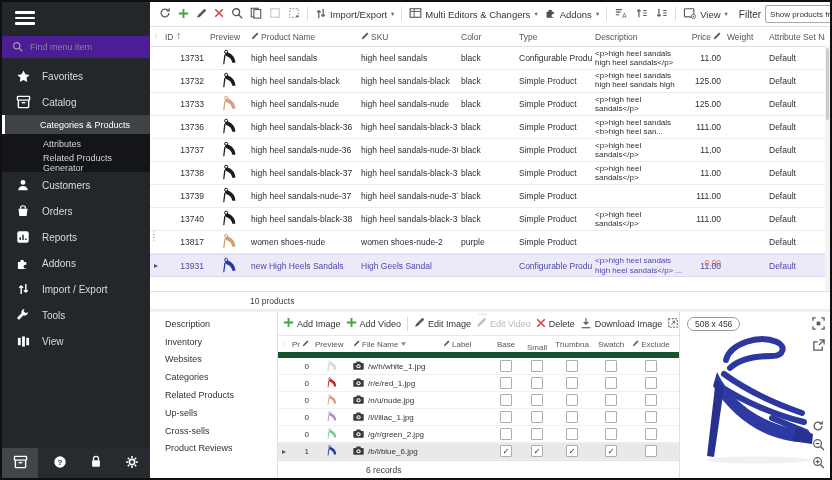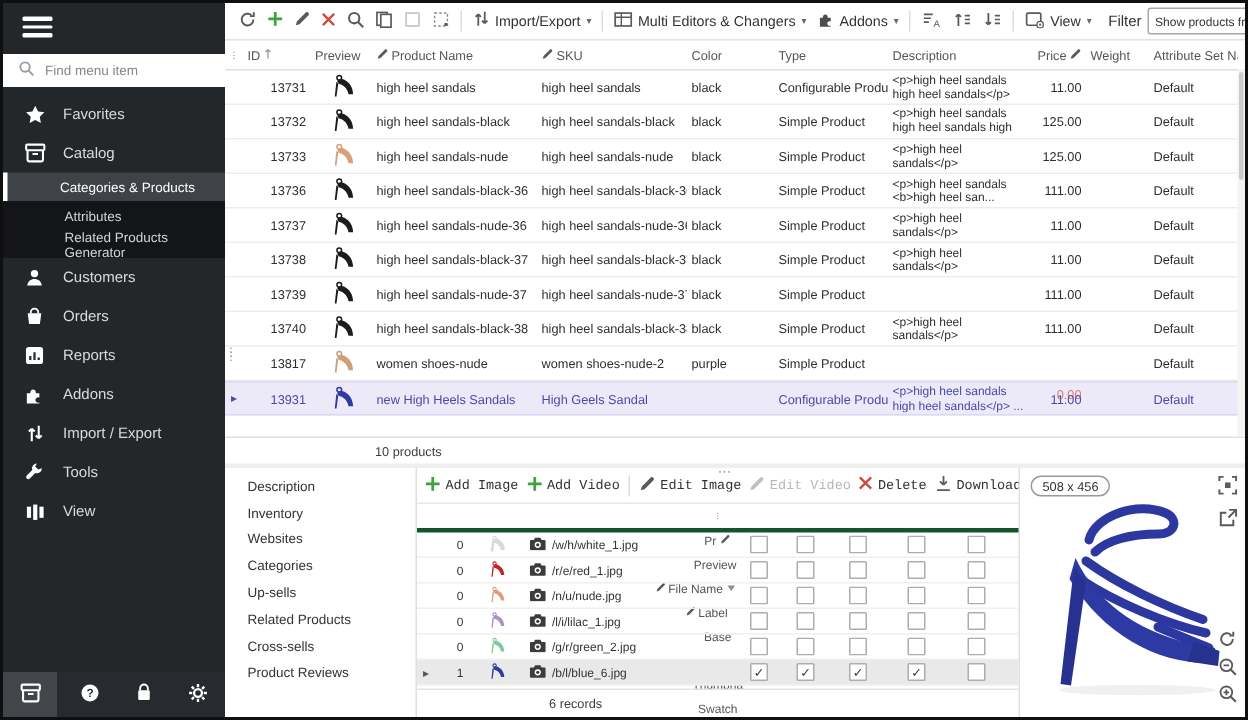--- a/index.html
+++ b/index.html
@@ -2,21 +2,21 @@
 <html><head>
 <meta charset="utf-8">
 <style>
   html,body{margin:0;padding:0;background:#888;}
   .app{width:832px;height:480px;box-sizing:border-box;border:2px solid #0f0f0f;display:flex;background:#fff;
        font-family:"Liberation Sans",sans-serif;position:relative;overflow:hidden;-webkit-font-smoothing:antialiased;}
   
   .sidebar{width:148px;background:#24272a;color:#d9dadb;display:flex;flex-direction:column;flex-shrink:0;}
   .burger{height:32px;display:flex;flex-direction:column;justify-content:center;gap:3px;padding-left:13px;cursor:pointer;}
   .burger i{display:block;width:20px;height:2.5px;background:#fff;border-radius:1px;}
-  .side-search{height:22px;background:#ffffff;display:flex;align-items:center;gap:7px;padding:0 10px;margin:2px 0 5px;cursor:text;}
+  .side-search{height:22px;background:#4c1d95;display:flex;align-items:center;gap:7px;padding:0 10px;margin:2px 0 5px;cursor:text;}
   .side-search .ph{color:#84878a;font-size:9px;}
   .side-item{height:26px;display:flex;align-items:center;gap:11px;padding-left:13px;font-size:10px;cursor:pointer;}
   .side-item .icn{width:16px;display:flex;justify-content:center;}
   .sub{background:#131518;}
   .sub-item{height:19px;display:flex;align-items:center;padding-left:38px;font-size:9px;color:#d2d4d5;cursor:pointer;border-left:3px solid transparent;}
   .sub-item.active{background:#3f4347;border-left-color:#fff;padding-left:35px;color:#fff;}
   .side-foot{margin-top:auto;height:30px;background:#272a2e;display:flex;align-items:center;}
   .foot-btn{width:36px;height:30px;display:flex;align-items:center;justify-content:center;background:none;border:none;cursor:pointer;padding:0;}
   .foot-btn.active{background:#42464b;}
   .foot-sp{flex:1;}
@@ -50,23 +50,23 @@
   .vsb{position:absolute;right:0;top:19px;bottom:0;width:5px;background:#f4f4f4;cursor:pointer;}
   .vsb .thumb{position:absolute;top:2px;left:1px;width:3px;height:72px;background:#cccccc;border-radius:2px;}
   .pstatus{height:17px;border-top:1px solid #e0e0e0;display:flex;align-items:center;padding-left:100px;font-size:8.5px;color:#3d3d3d;flex-shrink:0;}
   
   .bottom{height:166px;border-top:3px solid #efefef;display:flex;flex-shrink:0;}
   .tabs{width:128px;border-right:1px solid #e0e0e0;box-sizing:border-box;padding-top:3px;flex-shrink:0;}
   .tab{height:17.8px;display:flex;align-items:center;padding-left:12px;font-size:9px;color:#333;border-left:3px solid transparent;cursor:pointer;}
   .tab.active{font-weight:bold;border-left-color:#3a3a3a;}
   .imgsec{width:402px;display:flex;flex-direction:column;border-right:1px solid #e0e0e0;box-sizing:border-box;position:relative;flex-shrink:0;min-height:0;}
   .hgrip{position:absolute;top:-3px;left:50%;color:#999;font-size:9px;z-index:4;}
-  .itoolbar{height:23px;display:flex;align-items:center;padding:0 3px;gap:1px;border-bottom:1px solid #e8e8e8;flex-shrink:0;white-space:nowrap;overflow:hidden;font-family:Liberation Mono, monospace;}
+  .itoolbar{height:23px;display:flex;align-items:center;padding:0 3px;gap:1px;border-bottom:1px solid #e8e8e8;flex-shrink:0;white-space:nowrap;overflow:hidden;}
   .itoolbar .tbtn{font-size:9px;padding:2px 2px;gap:3px;}
-  .ighead{height:16px;display:flex;align-items:center;font-size:8px;color:#555;border-bottom:3px solid #14532d;flex-shrink:0;flex-direction:column;}
+  .ighead{height:16px;display:flex;align-items:center;font-size:8px;color:#555;border-bottom:6px solid #14532d;flex-shrink:0;}
   .igrow{height:17px;display:flex;align-items:center;font-size:8px;border-bottom:1px solid #f0f0f0;color:#333;cursor:pointer;box-sizing:border-box;}
   .igrow.selected{background:#e9e9e9;}
   .fcell{display:flex;align-items:center;gap:4px;}
   .cb{width:10px;height:10px;border:1px solid #adadad;border-radius:1px;background:#fff;display:flex;align-items:center;justify-content:center;
       font-size:8.5px;color:#3c3c3c;margin:0 auto;line-height:1;}
   .istatus{margin-top:auto;height:18px;border-top:1px solid #e3e3e3;display:flex;align-items:center;padding-left:88px;font-size:8.5px;color:#3d3d3d;flex-shrink:0;}
   
   .preview{flex:1;position:relative;background:#fff;overflow:hidden;}
   .dim-badge{position:absolute;top:5px;left:7px;border:1px solid #9a9a9a;border-radius:8px;padding:1px 7px;font-size:8.5px;color:#333;background:#fff;z-index:3;}
   .pv-top{position:absolute;top:5px;right:4px;display:flex;flex-direction:column;gap:7px;z-index:3;}
@@ -568,22 +568,22 @@
     <div class="pstatus">
         <span>10 products</span>
       </div>
 
     <div class="bottom">
       <div class="tabs" id="tabs">
           <div class="tab">Description</div>
           <div class="tab">Inventory</div>
           <div class="tab">Websites</div>
           <div class="tab">Categories</div>
+          <div class="tab">Related Products</div>
           <div class="tab">Up-sells</div>
-          <div class="tab">Related Products</div>
           <div class="tab">Cross-sells</div>
           <div class="tab">Product Reviews</div>
         </div>
 
       <div class="imgsec">
         <span class="hgrip">⋯</span>
         <div class="itoolbar">
           <button class="tbtn">
               <span class="icn"><svg width="11" height="11" viewBox="0 0 12 12">
                   <path d="M6 1v10M1 6h10" stroke="#3ea23e" stroke-width="2"></path>

